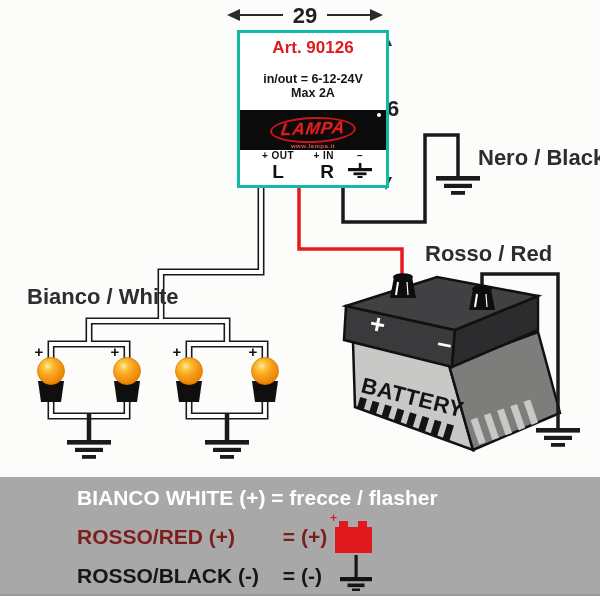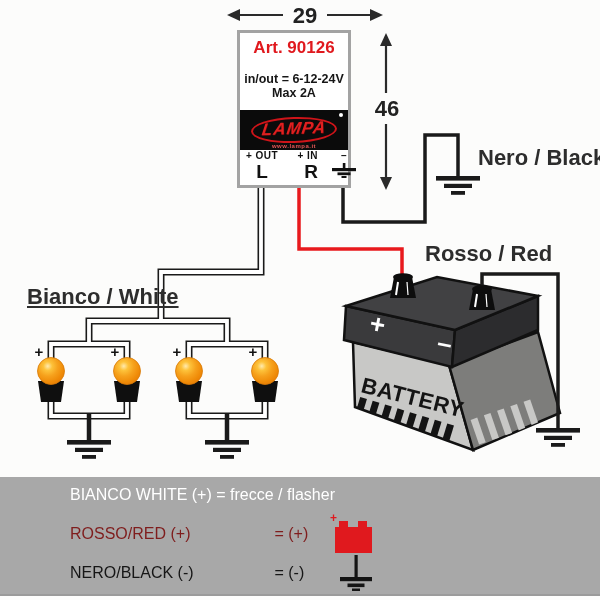--- a/index.html
+++ b/index.html
@@ -2,49 +2,49 @@
 <html><head>
 <meta charset="utf-8">
 <style>
   html,body{margin:0;padding:0;background:#ffffff;}
   .stage{position:relative;width:600px;height:600px;background:#fcfcfb;overflow:hidden;
          font-family:"Liberation Sans",sans-serif;}
   .stage svg text{font-family:"Liberation Sans",sans-serif;}
   .layer{position:absolute;left:0;top:0;}
 
   
-  .device{position:absolute;left:237px;top:30px;width:114px;height:158px;
-          box-sizing:border-box;border:3px solid #a3a3a3;background:#fff;z-index:3;}
+  .device{position:absolute;left:237px;top:30px;width:152px;height:158px;
+          box-sizing:border-box;border:3px solid #14b8a6;background:#fff;z-index:3;}
   .device .art{margin-top:5px;text-align:center;font-size:17px;font-weight:bold;color:#e0191e;}
   .device .io{margin-top:14px;text-align:center;font-size:12.5px;font-weight:bold;color:#161616;}
   .device .max{margin-top:0;text-align:center;font-size:12.5px;font-weight:bold;color:#161616;}
   .brand{position:absolute;left:0;right:0;top:77px;height:40px;background:#0b0b0b;
          display:flex;align-items:center;justify-content:center;}
   .brand-oval{border:2px solid #cf1419;border-radius:50%;padding:0 9px 2px;transform:rotate(-2deg);}
   .brand-text{font-style:italic;font-weight:900;font-size:17px;color:#e02020;letter-spacing:1px;
               display:inline-block;transform:skewX(-10deg);text-shadow:0.6px 0.6px 0 #6d0a0a;}
   .brand-site{position:absolute;bottom:1px;left:0;right:0;text-align:center;font-size:6px;
               color:#e05555;font-weight:bold;letter-spacing:0.5px;}
   .brand-reg{position:absolute;top:3px;right:5px;width:4px;height:4px;background:#fff;border-radius:50%;}
-  .terms{position:absolute;left:0;right:0;top:117px;height:38px;border-radius:19px;}
+  .terms{position:absolute;left:16px;right:0;top:117px;height:38px;border-radius:19px;}
   .term{position:absolute;text-align:center;color:#111;}
   .term .tt{font-size:10px;font-weight:bold;line-height:12px;letter-spacing:0.5px;}
   .term .tp{font-size:19px;font-weight:900;line-height:19px;}
   .t1{left:2px;width:40px;} .t2{left:42px;width:36px;text-align:right;} .t3{left:84px;width:40px;}
 
   
   .lbl{position:absolute;font-weight:bold;font-size:22px;color:#2d2d2d;white-space:nowrap;z-index:2;}
-  .lbl-bianco{left:27px;top:284px;text-decoration:underline;}
+  .lbl-bianco{left:27px;top:284px;}
   .lbl-nero{left:478px;top:145px;}
   .lbl-rosso{left:419px;top:241px;margin-left:6px;}
 
   
   .legend{position:absolute;left:0;top:477px;width:600px;height:117px;background:#a8a8a8;
           border-bottom:2px solid #9a9a9a;z-index:4;}
-  .lrow{position:absolute;left:70px;white-space:nowrap;font-weight:normal;font-size:16px;}
+  .lrow{position:absolute;left:77px;white-space:nowrap;font-weight:bold;font-size:21px;}
   .lrow .llabel{display:inline-block;}
   .lrow-2 .llabel,.lrow-3 .llabel{min-width:200px;}
   .lrow-1{top:9px;color:#ffffff;}
   .lrow-2{top:48px;color:#7f1d1d;}
   .lrow-3{top:87px;color:#161616;}
   .licon{position:absolute;}
   .licon-batt{left:328px;top:33px;}
   .licon-gnd{left:338px;top:78px;}
 </style>
 </head>
@@ -228,21 +228,21 @@
   <div class="legend">
     <div class="lrow lrow-1">
       <span class="llabel">BIANCO WHITE (+)</span>
       <span class="lvalue">= frecce / flasher</span>
     </div>
     <div class="lrow lrow-2">
       <span class="llabel">ROSSO/RED (+)</span>
       <span class="lvalue">= (+)</span>
     </div>
     <div class="lrow lrow-3">
-      <span class="llabel">NERO/BLACK (-)</span>
+      <span class="llabel">ROSSO/BLACK (-)</span>
       <span class="lvalue">= (-)</span>
     </div>
     <svg class="licon licon-batt" width="46" height="45">
       <text x="2" y="12" font-size="12" font-weight="900" fill="#e0191e">+</text>
       <rect x="11" y="11" width="9" height="7" fill="#e0191e"></rect>
       <rect x="30" y="11" width="9" height="7" fill="#e0191e"></rect>
       <rect x="7" y="17" width="37" height="26" fill="#e0191e"></rect>
     </svg>
     <svg class="licon licon-gnd" width="38" height="36">
       <rect x="16.5" y="0" width="3.2" height="22" fill="#141414"></rect>

